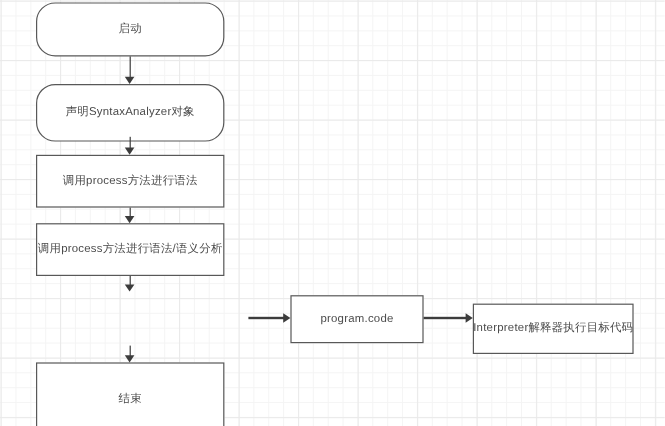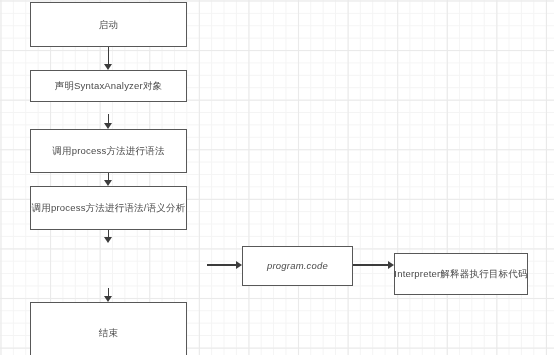--- a/index.html
+++ b/index.html
@@ -65,36 +65,36 @@
     width:0;height:0;
     border-top:4.2px solid transparent;
     border-bottom:4.2px solid transparent;
     border-left:6.5px solid #3c3c3c;
   }
 </style>
 </head>
 <body>
 
 <div id="canvas">
-    <div class="node" style="left: 30px; top: 2px; width: 157px; height: 45px;">
+    <div class="node" style="left: 30px; top: 2px; width: 157px; height: 45px; border-radius: 16px;">
       <span>启动</span>
     </div>
-    <div class="node" style="left: 30px; top: 70px; width: 157px; height: 32px;">
+    <div class="node" style="left: 30px; top: 70px; width: 157px; height: 48px; border-radius: 16px;">
       <span>声明SyntaxAnalyzer对象</span>
     </div>
     <div class="node" style="left: 30px; top: 129px; width: 157px; height: 44px;">
       <span>调用process方法进行语法</span>
     </div>
     <div class="node" style="left: 30px; top: 186px; width: 157px; height: 44px;">
       <span>调用process方法进行语法/语义分析</span>
     </div>
     <div class="node" style="left: 30px; top: 302px; width: 157px; height: 62px;">
       <span>结束</span>
     </div>
-    <div class="node" style="left: 242px; top: 246px; width: 111px; height: 40px; font-style: italic;">
+    <div class="node" style="left: 242px; top: 246px; width: 111px; height: 40px;">
       <span>program.code</span>
     </div>
     <div class="node" style="left: 394px; top: 253px; width: 134px; height: 42px;">
       <span>Interpreter解释器执行目标代码</span>
     </div>
     <div class="edge" style="left: 107.5px; top: 47px; width: 2px; height: 23px;">
       <div class="line-v" style="height: 18px;"></div>
       <div class="arrow-down" style="left: -3.4px; top: 16.5px;"></div>
     </div>
     <div class="edge" style="left: 107.5px; top: 114px; width: 2px; height: 15px;">

